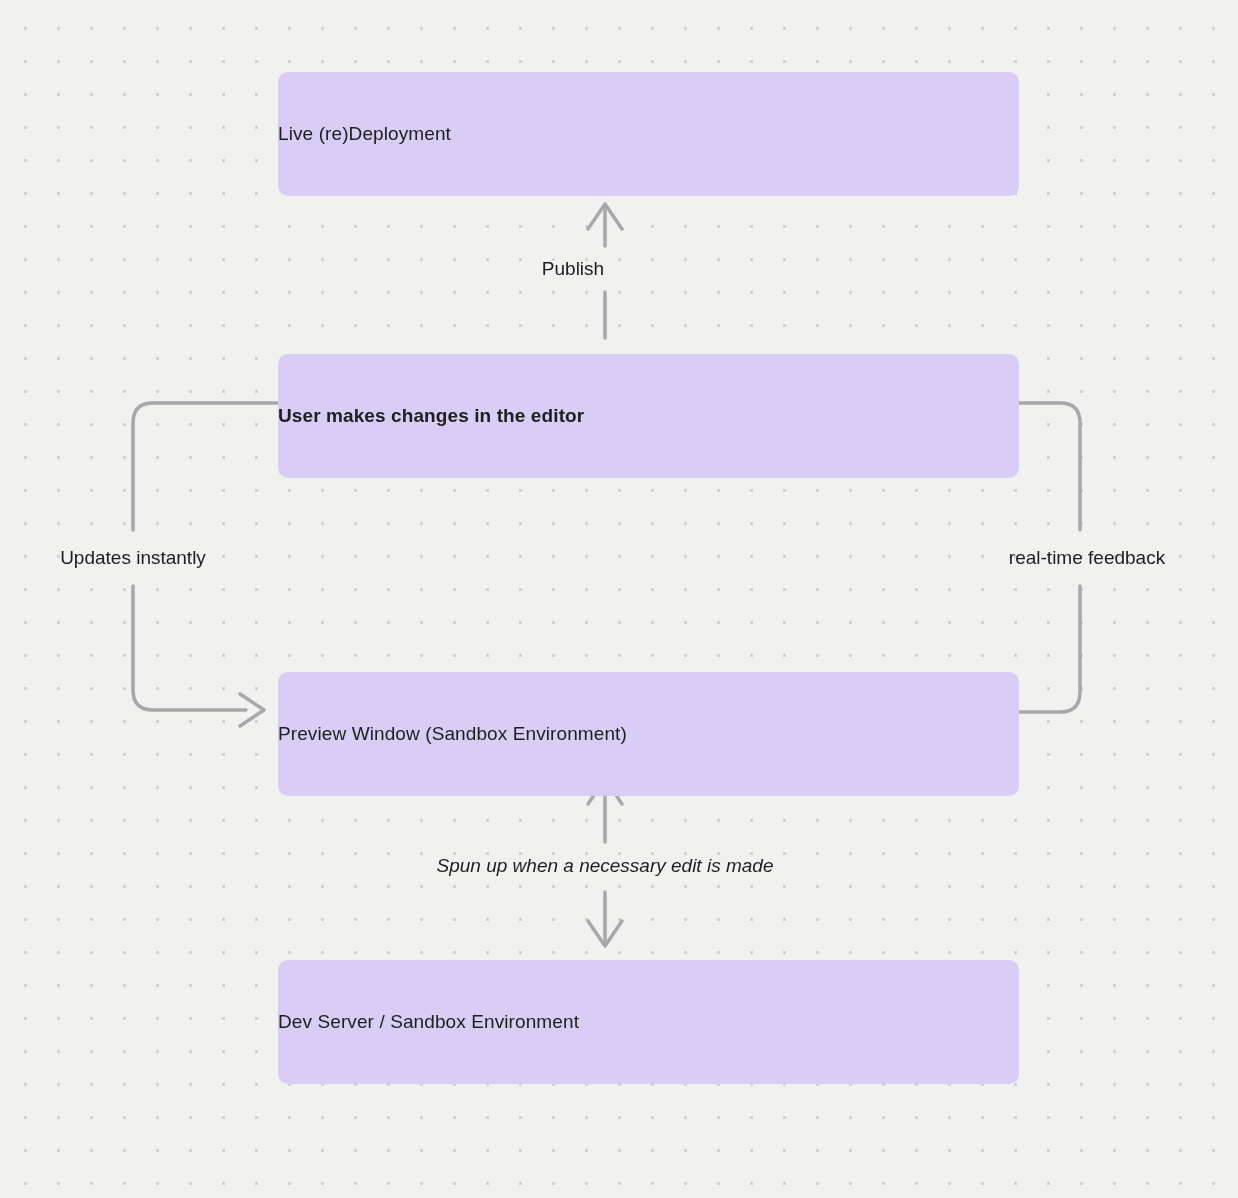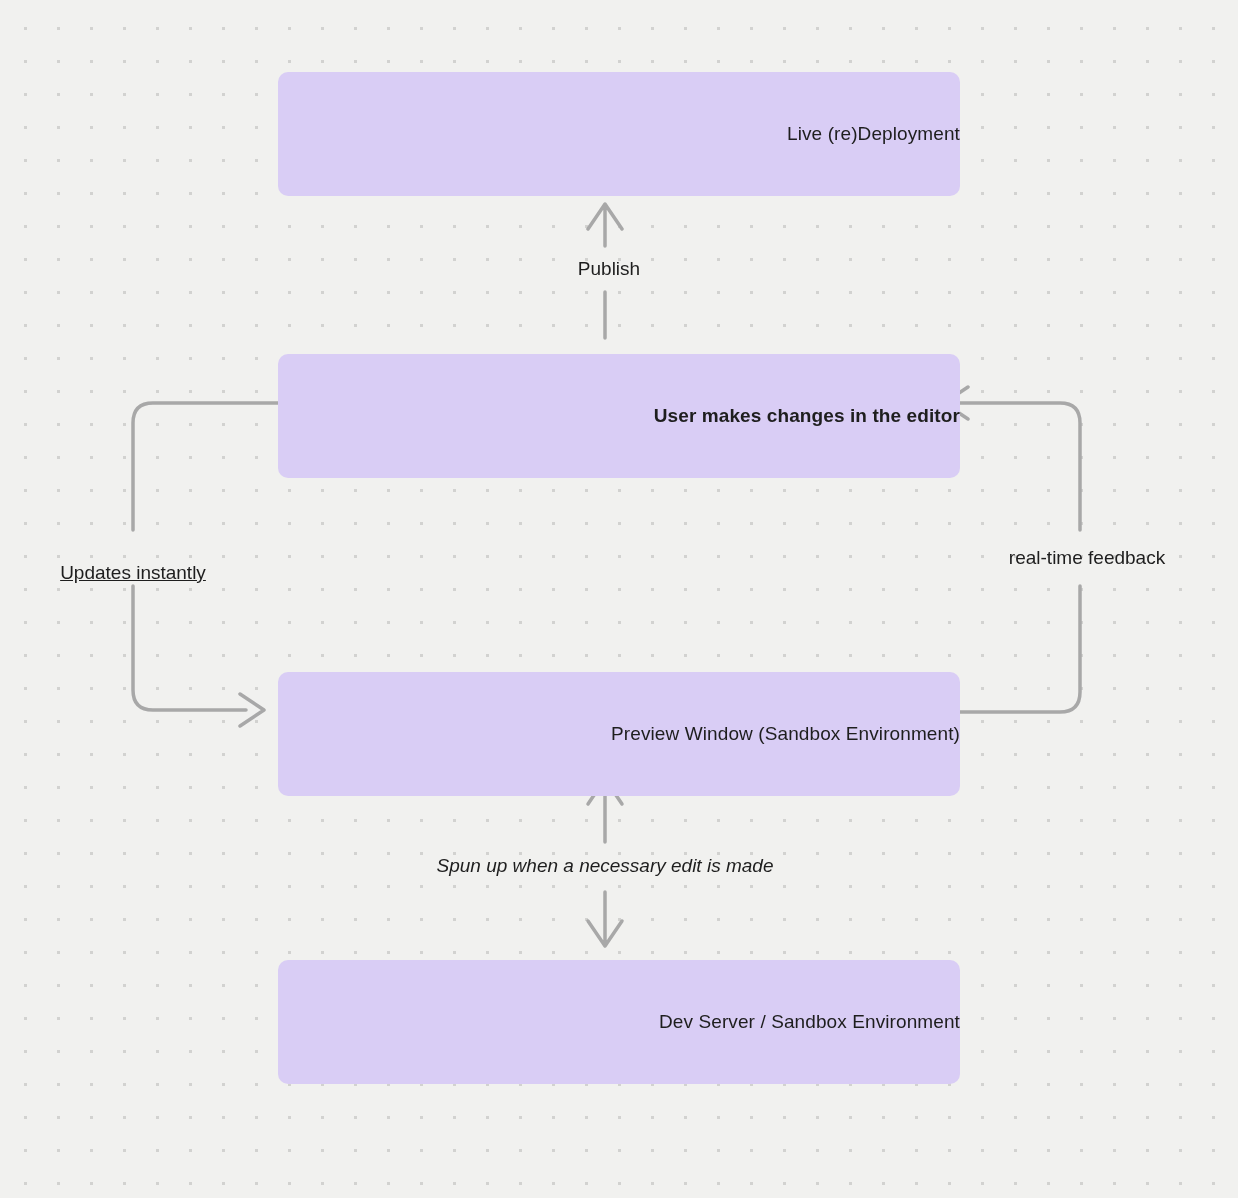--- a/index.html
+++ b/index.html
@@ -15,40 +15,40 @@
   .canvas{position:absolute;inset:0;}
   svg.edges{position:absolute;left:0;top:0;width:1238px;height:1198px;display:block;}
   .edge{
     fill:none;
     stroke:var(--arrow,#a8a8a8);
     stroke-width:3.5;
     stroke-linecap:round;
     stroke-linejoin:round;
   }
   .node{
-    position:absolute;left:278px;width:682px;height:124px;
+    position:absolute;left:278px;width:741px;height:124px;
     background:var(--node-fill,#d9cdf5);
     border-radius:10px;
-    display:flex;align-items:center;justify-content:flex-end;
+    display:flex;align-items:center;justify-content:flex-start;
     color:var(--text,#1e1e1e);
     font-size:19px;
     letter-spacing:0.1px;
   }
   .node-live{top:72px;}
   .node-editor{top:354px;font-weight:bold;}
   .node-preview{top:672px;}
   .node-devserver{top:960px;}
   .edge-label{
     position:absolute;transform:translate(-50%,-50%);
     color:var(--text,#1e1e1e);
     font-size:19px;
     white-space:nowrap;
   }
-  .label-publish{left:609px;top:269px;}
-  .label-updates{left:133px;top:573px;text-decoration:underline;}
+  .label-publish{left:573px;top:269px;}
+  .label-updates{left:133px;top:558px;}
   .label-feedback{left:1079px;top:558px;margin-left:8px;}
   .label-spunup{left:605px;top:866px;font-style:italic;}
 </style>
 </head>
 <body>
 
 <div class="canvas">
 
   <svg class="edges" viewBox="0 0 1238 1198" xmlns="http://www.w3.org/2000/svg">
 

